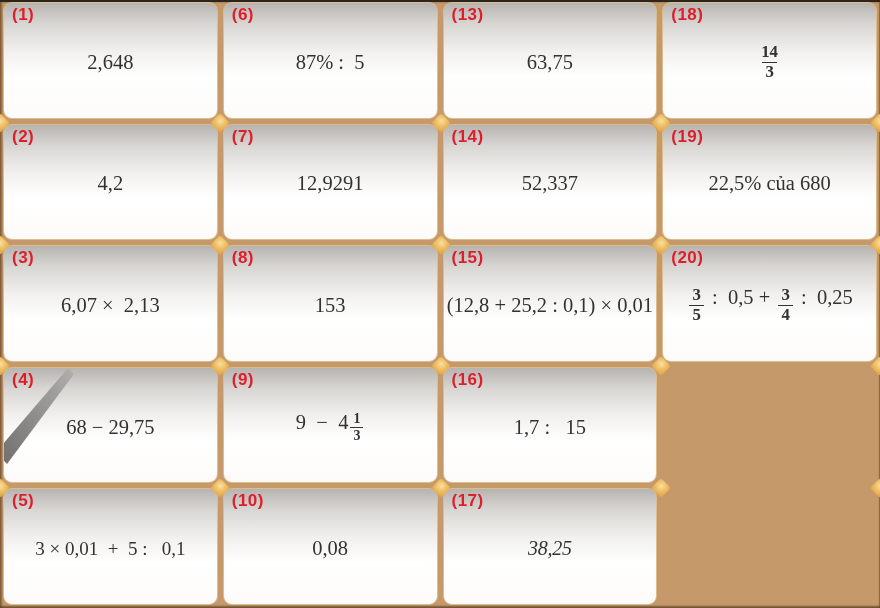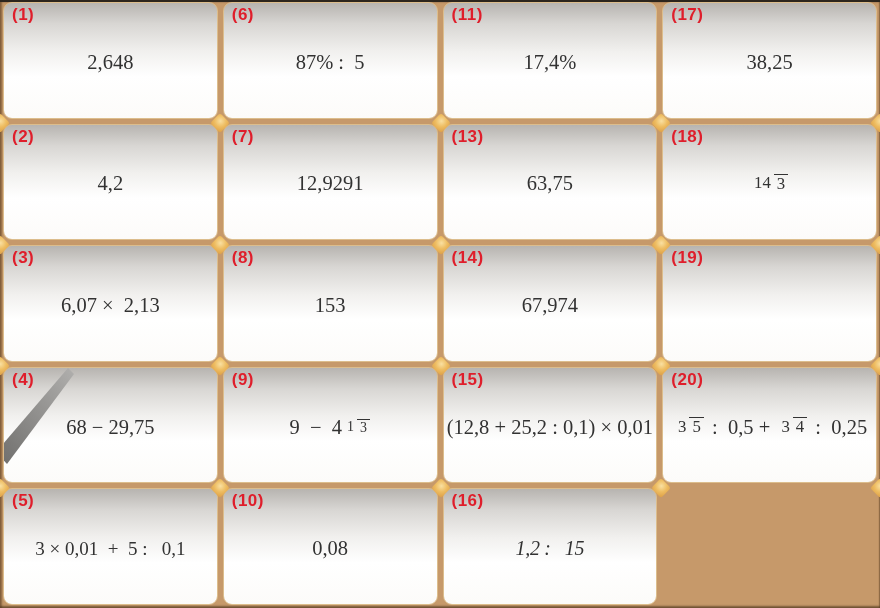--- a/index.html
+++ b/index.html
@@ -37,23 +37,24 @@
   }
   .expr {
     font-family:"Liberation Serif","DejaVu Serif",serif;
     font-size:20.5px; color:#323232;
     display:inline-flex; 
     margin-top:4px;
     white-space:nowrap;
   }
   .expr .txt { white-space:pre; }
   .frac {
-    display:inline-flex; flex-direction:row; align-items:center;
+    display:inline-flex; flex-direction:column; align-items:center;
     font-size:0.82em; line-height:1.12; margin:0 3px;
     vertical-align:middle;
+    font-weight:bold;
   }
   .frac .den { border-top:1.6px solid #333; }
   .frac .num, .frac .den { padding:0 3px; }
   .frac.sm { font-size:0.68em; margin:0 1px 0 2px; }
   
   .card:nth-child(15) .expr { font-size:20px; letter-spacing:-0.3px;font-style:italic; }
   .card:nth-child(20) .expr { font-size:19px; }
   .card:nth-child(5)  .expr { font-size:19px; }
   .diamond {
     position:absolute; width:14px; height:14px;
@@ -136,66 +137,63 @@
           </span>
         </div>
       </div>
       <div class="card">
         <div class="label">(10)</div>
         <div class="expr">
           <span class="txt">0,08</span>
         </div>
       </div>
       <div class="card">
-        <div class="label">(11)</div>
-        <div class="expr">
-          <span class="txt">17,4%</span>
-        </div>
-      </div>
-      <div class="card">
         <div class="label">(13)</div>
         <div class="expr">
           <span class="txt">63,75</span>
         </div>
       </div>
       <div class="card">
         <div class="label">(14)</div>
         <div class="expr">
-          <span class="txt">67,974</span>
+          <span class="txt">52,337</span>
         </div>
       </div>
       <div class="card">
         <div class="label">(15)</div>
         <div class="expr">
           <span class="txt">(12,8 + 25,2 : 0,1) × 0,01</span>
         </div>
       </div>
       <div class="card">
         <div class="label">(16)</div>
         <div class="expr">
-          <span class="txt">1,2 :   15</span>
+          <span class="txt">1,7 :   15</span>
         </div>
       </div>
       <div class="card">
         <div class="label">(17)</div>
         <div class="expr">
           <span class="txt">38,25</span>
         </div>
       </div>
       <div class="card">
         <div class="label">(18)</div>
         <div class="expr">
           <span class="frac">
             <span class="num">14</span>
             <span class="den">3</span>
           </span>
         </div>
       </div>
       <div class="card">
         <div class="label">(19)</div>
+        <div class="expr">
+          <span class="txt">22,5% của 680</span>
+        </div>
       </div>
       <div class="card">
         <div class="label">(20)</div>
         <div class="expr">
           <span class="frac">
             <span class="num">3</span>
             <span class="den">5</span>
           </span>
           <span class="txt"> :  0,5 + </span>
           <span class="frac">

